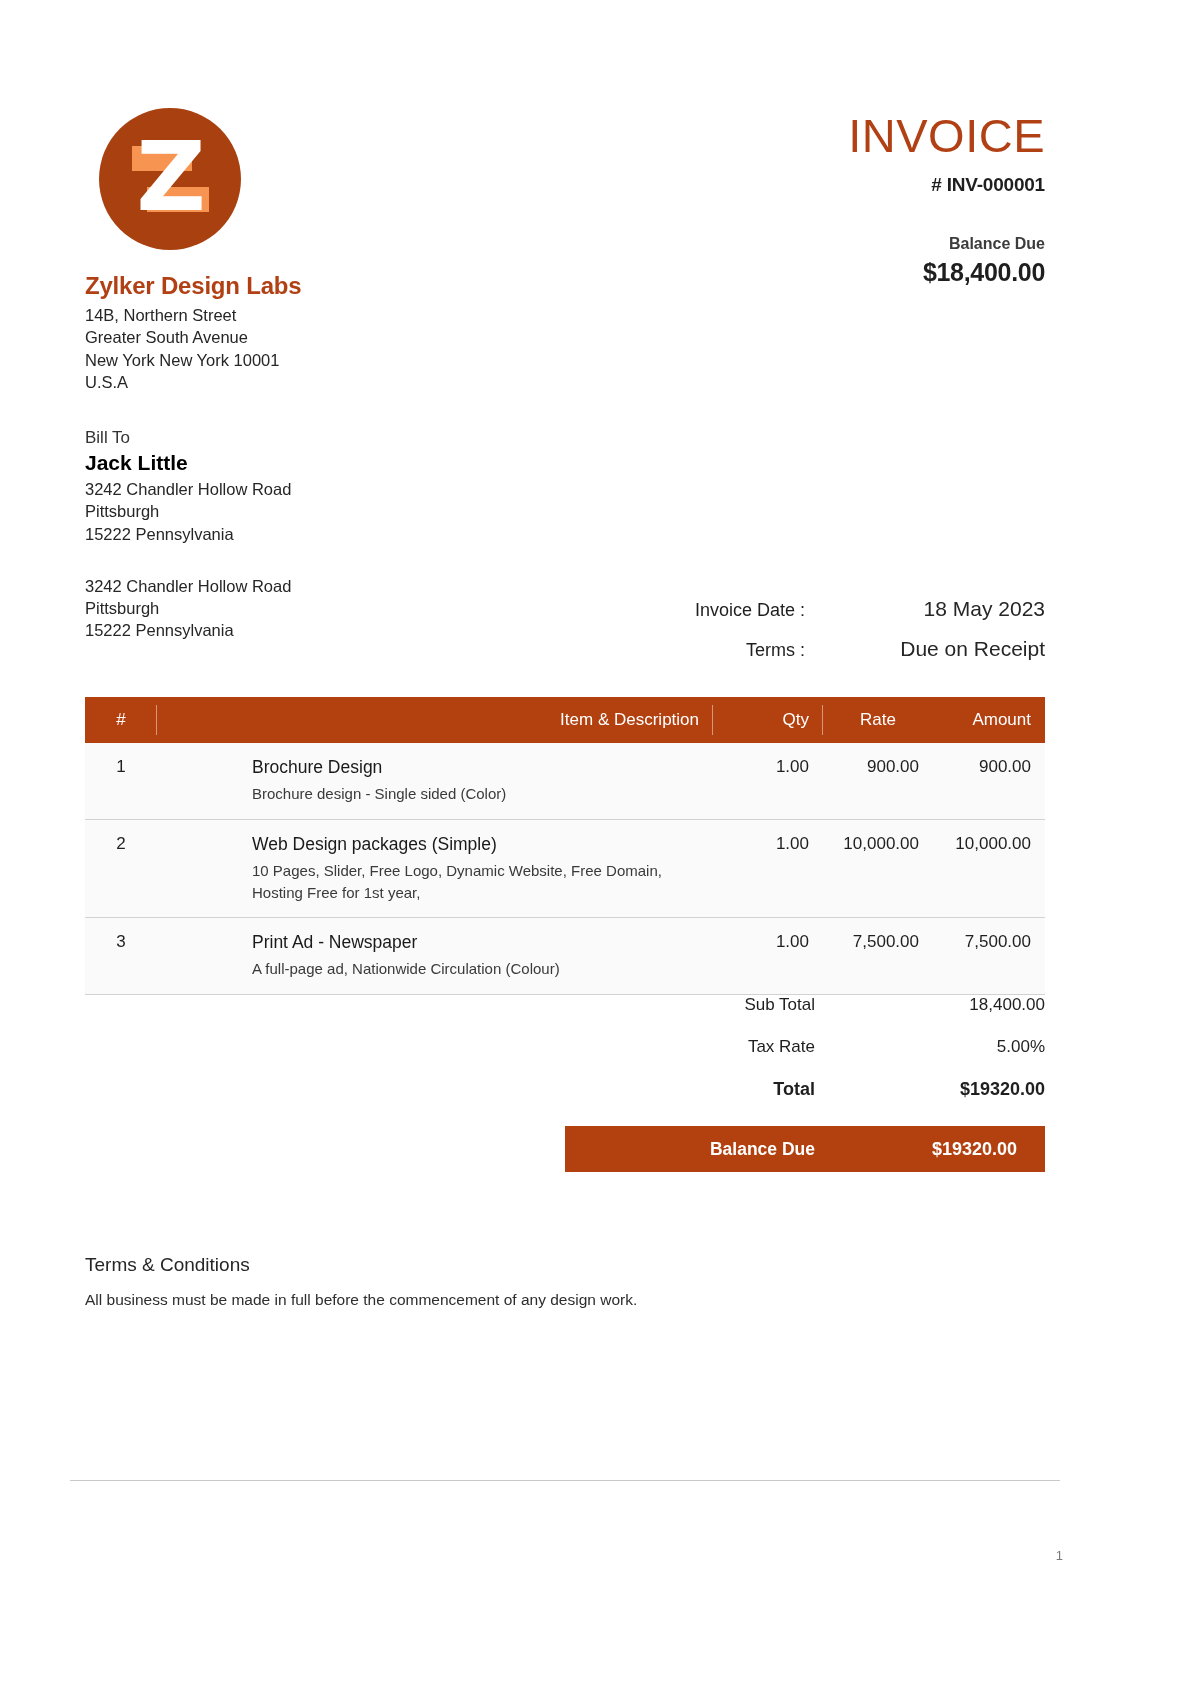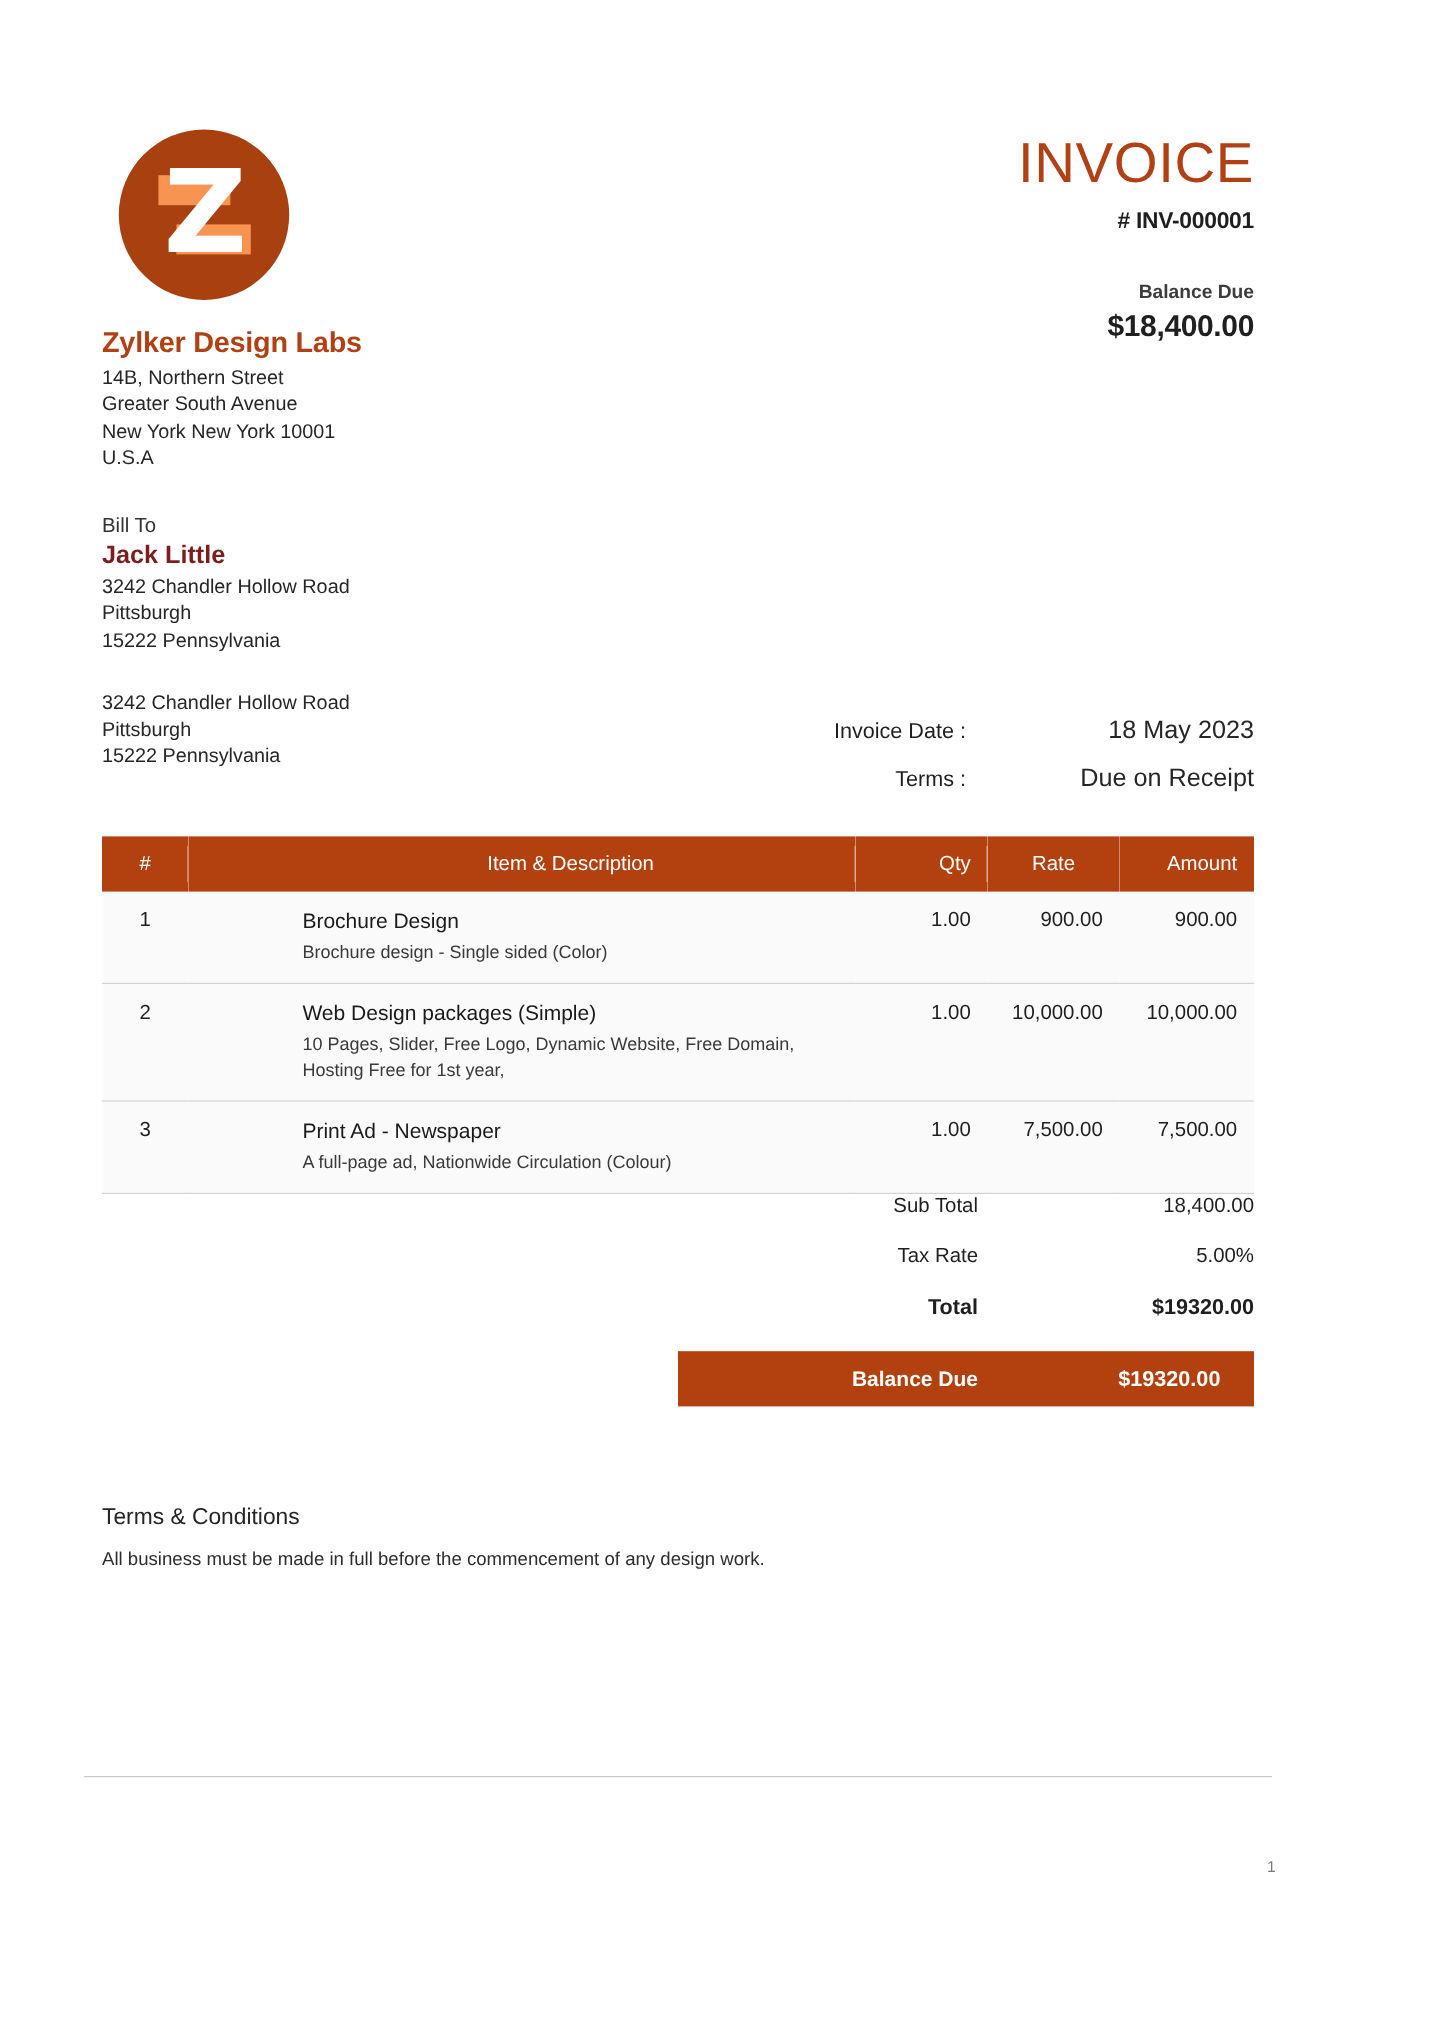--- a/index.html
+++ b/index.html
@@ -124,21 +124,21 @@
     width: 500px;
   }
   .party-label {
     font-size: 17px;
     color: #333333;
     margin-bottom: 3px;
   }
   .party-name {
     font-size: 21px;
     font-weight: bold;
-    color: #7f1d1d;
+    color: #000000;
     margin-bottom: 3px;
   }
   .party-addr {
     font-size: 16.5px;
     line-height: 1.35;
     color: #262626;
   }
   .ship-block { margin-top: 30px; }
 
   
@@ -179,21 +179,21 @@
   .items thead th {
     background: #b2410f;
     color: #ffffff;
     font-weight: normal;
     font-size: 17px;
     padding: 13px 14px;
     vertical-align: middle;
     position: relative;
   }
   .items thead th.c-idx { width: 72px; text-align: center; }
-  .items thead th.c-item { text-align: center; padding-left: 95px; }
+  .items thead th.c-item { text-align: right; padding-left: 95px; }
   .items thead th.c-qty { width: 110px; text-align: right; }
   .items thead th.c-rate { width: 110px; }
   .items thead th.c-amt { width: 112px; text-align: right; padding-right: 14px; margin-top: 42px; }
 
   .items thead th.sep::after {
     content: "";
     position: absolute;
     right: 0; top: 8px; bottom: 8px;
     width: 1px;
     background: rgba(255,255,255,0.45);

